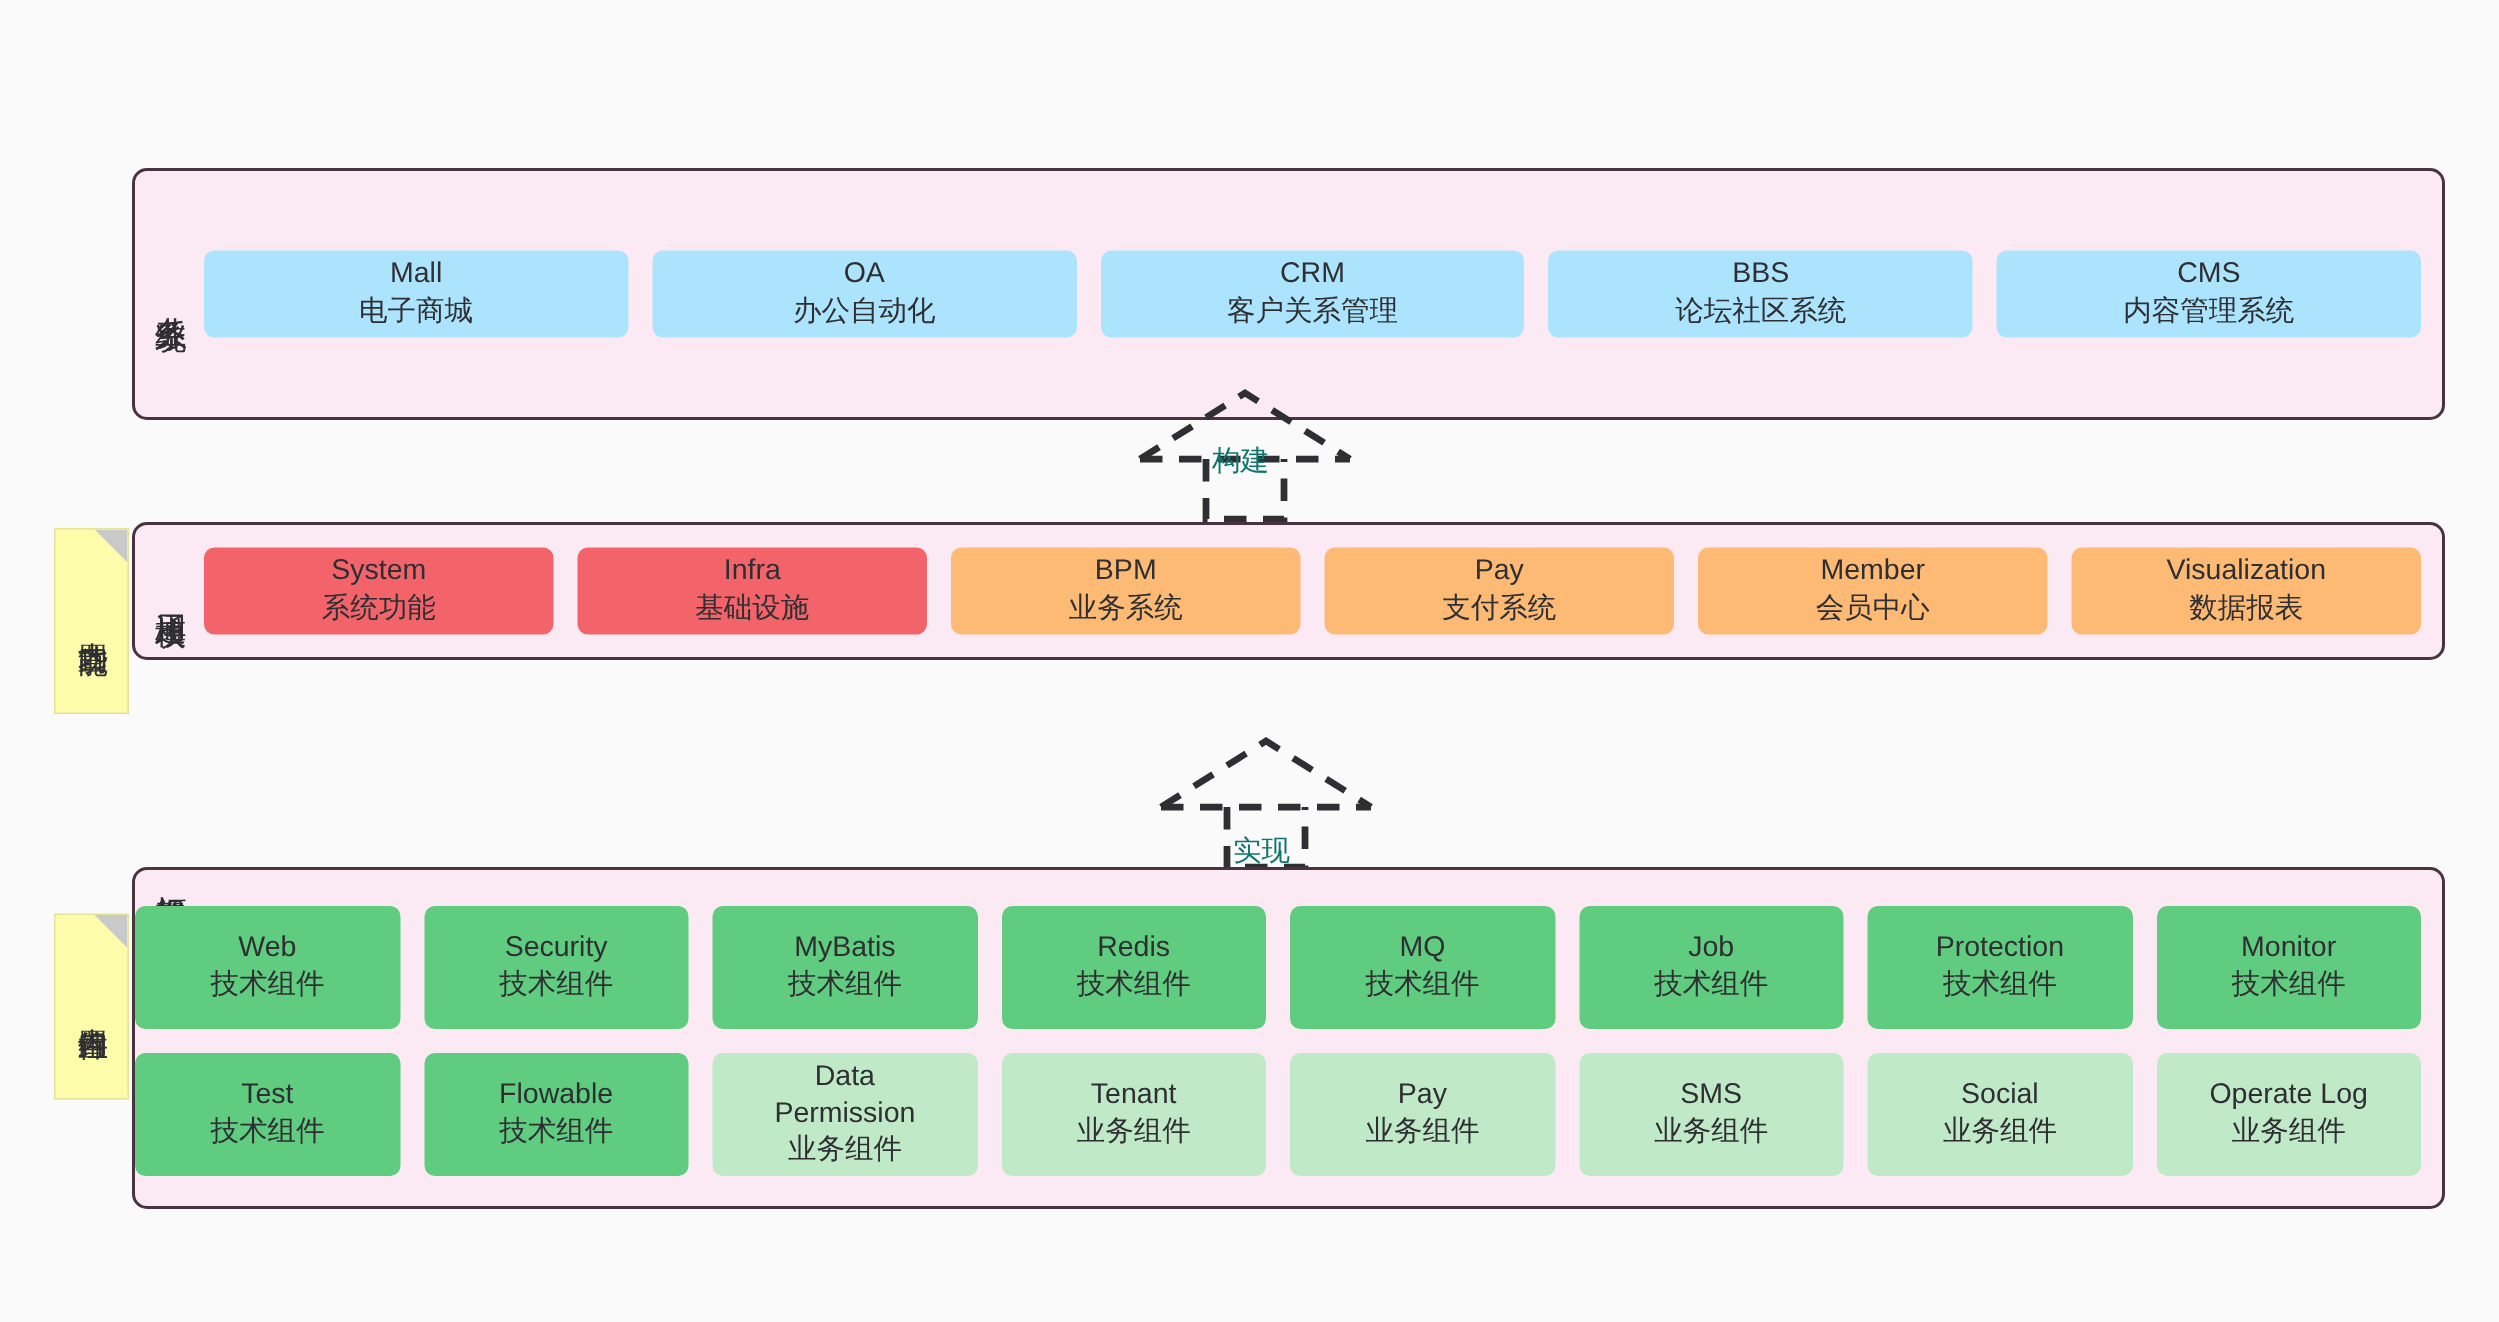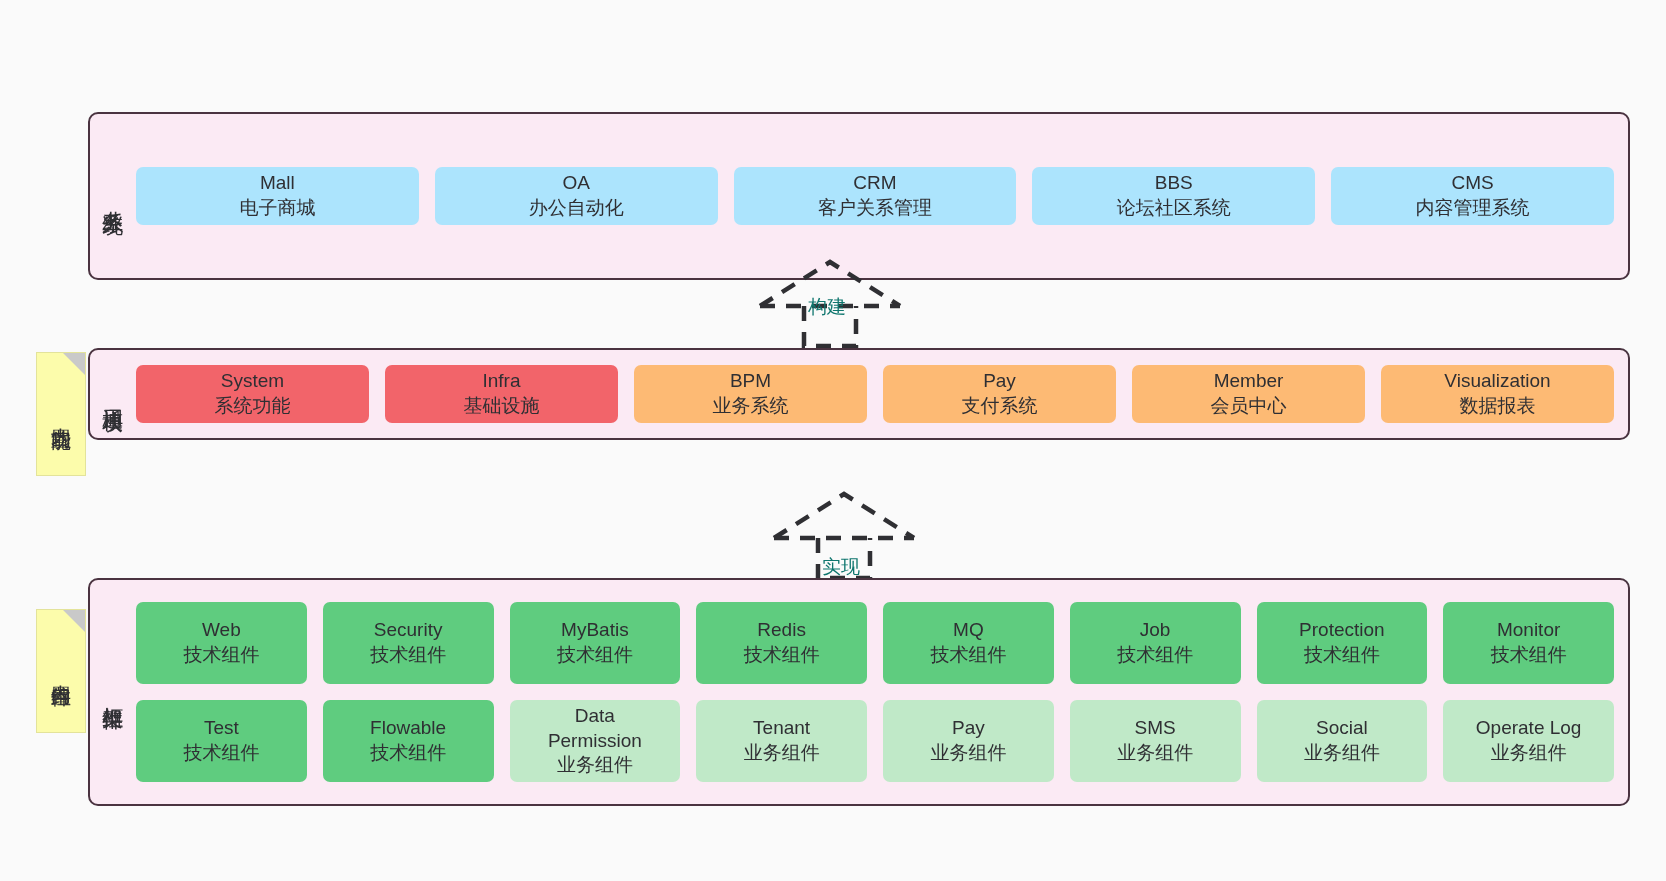--- a/index.html
+++ b/index.html
@@ -213,21 +213,21 @@
       <path d="M 48 48 L 48 88 L 100 88 L 100 48" fill="none" stroke="#2f2f33" stroke-width="4.5" stroke-dasharray="15,11"></path>
     </svg>
     <span class="arrow-label" style="left:52px; top:36px;margin-top:28px;">实现</span>
   </div>
 
   <div class="note" style="left:36px; top:609px; width:50px; height:124px;">
     <span class="fold"></span>
     <span>内置组件</span>
   </div>
 
-  <div class="layer" style="left:88px; top:578px; width:1542px; height:228px;">
+  <div class="layer" style="left:88px; top:578px; width:1542px; height:228px;flex-direction:column;">
     <div class="layer-title">框架组件</div>
     <div class="layer-body">
 
       <div class="row" style="height:82px;">
         <div class="card c-green">
           <span class="ln ln-en">Web</span>
           <span class="ln ln-cn">技术组件</span>
         </div>
         <div class="card c-green">
           <span class="ln ln-en">Security</span>

